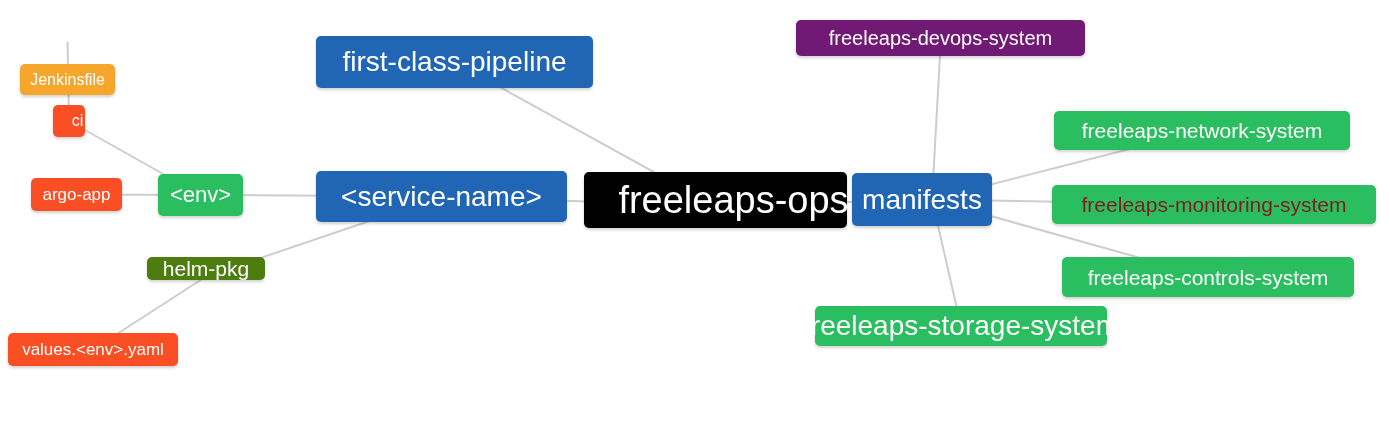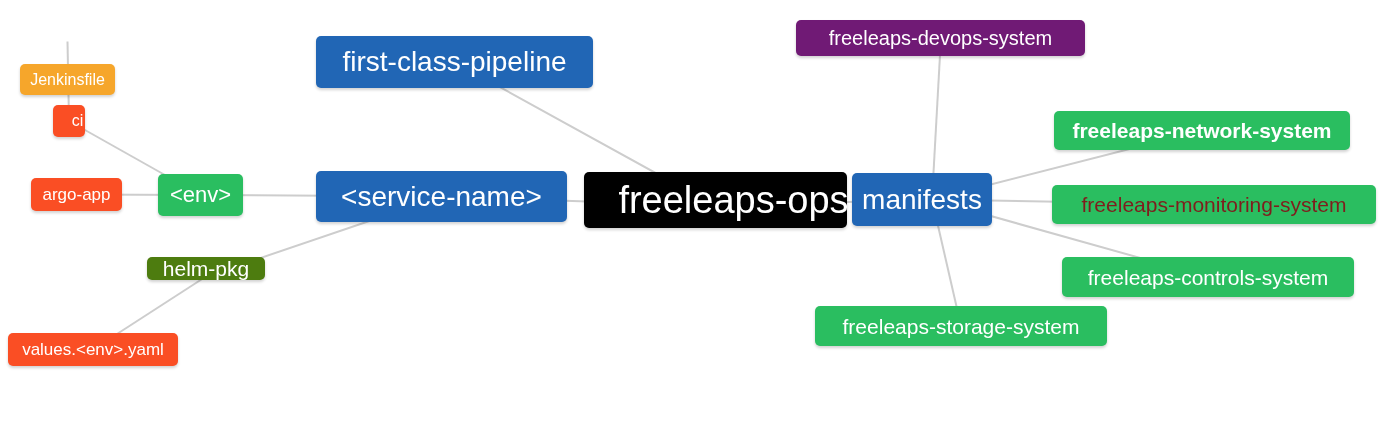--- a/index.html
+++ b/index.html
@@ -64,18 +64,18 @@
       <div class="node" style="left: 53px; top: 105px; width: 32px; height: 32px; font-size: 16px; background: rgb(250, 78, 36); color: rgb(255, 255, 255); padding-left: 17px;">ci</div>
       <div class="node" style="left: 31px; top: 178px; width: 91px; height: 33px; font-size: 17px; background: rgb(250, 78, 36); color: rgb(255, 255, 255);">argo-app</div>
       <div class="node" style="left: 158px; top: 174px; width: 85px; height: 42px; font-size: 22px; background: rgb(42, 190, 96); color: rgb(255, 255, 255);">&lt;env&gt;</div>
       <div class="node" style="left: 147px; top: 257px; width: 118px; height: 23px; font-size: 21px; background: #4d7c0f; color: rgb(255, 255, 255);">helm-pkg</div>
       <div class="node" style="left: 8px; top: 333px; width: 170px; height: 33px; font-size: 17px; background: rgb(250, 78, 36); color: rgb(255, 255, 255);">values.&lt;env&gt;.yaml</div>
       <div class="node" style="left: 316px; top: 36px; width: 277px; height: 52px; font-size: 28px; background: rgb(33, 102, 181); color: rgb(255, 255, 255);">first-class-pipeline</div>
       <div class="node" style="left: 316px; top: 171px; width: 251px; height: 51px; font-size: 28px; background: rgb(33, 102, 181); color: rgb(255, 255, 255);">&lt;service-name&gt;</div>
       <div class="node" style="left: 584px; top: 172px; width: 263px; height: 56px; font-size: 38px; background: #000000; color: rgb(255, 255, 255); padding-left: 36px;">freeleaps-ops</div>
       <div class="node" style="left: 852px; top: 173px; width: 140px; height: 53px; font-size: 28px; background: rgb(33, 102, 181); color: rgb(255, 255, 255);">manifests</div>
       <div class="node" style="left: 796px; top: 20px; width: 289px; height: 36px; font-size: 20px; background: #701a75; color: rgb(255, 255, 255);">freeleaps-devops-system</div>
-      <div class="node" style="left: 1054px; top: 111px; width: 296px; height: 39px; font-size: 21px; background: rgb(42, 190, 96); color: rgb(255, 255, 255); font-weight: bold;">freeleaps-network-system</div>
+      <div class="node" style="left: 1054px; top: 111px; width: 296px; height: 39px; font-size: 21px; background: rgb(42, 190, 96); color: rgb(255, 255, 255);">freeleaps-network-system</div>
       <div class="node" style="left: 1052px; top: 185px; width: 324px; height: 39px; font-size: 21px; background: rgb(42, 190, 96); color: #7f1d1d;">freeleaps-monitoring-system</div>
       <div class="node" style="left: 1062px; top: 257px; width: 292px; height: 40px; font-size: 21px; background: rgb(42, 190, 96); color: rgb(255, 255, 255);">freeleaps-controls-system</div>
-      <div class="node" style="left: 815px; top: 306px; width: 292px; height: 40px; font-size: 21px; background: rgb(42, 190, 96); color: rgb(255, 255, 255);">freeleaps-storage-system</div>
+      <div class="node" style="left: 815px; top: 306px; width: 292px; height: 40px; font-size: 28px; background: rgb(42, 190, 96); color: rgb(255, 255, 255);">freeleaps-storage-system</div>
     </div>
 </div>
 
 </body></html>

